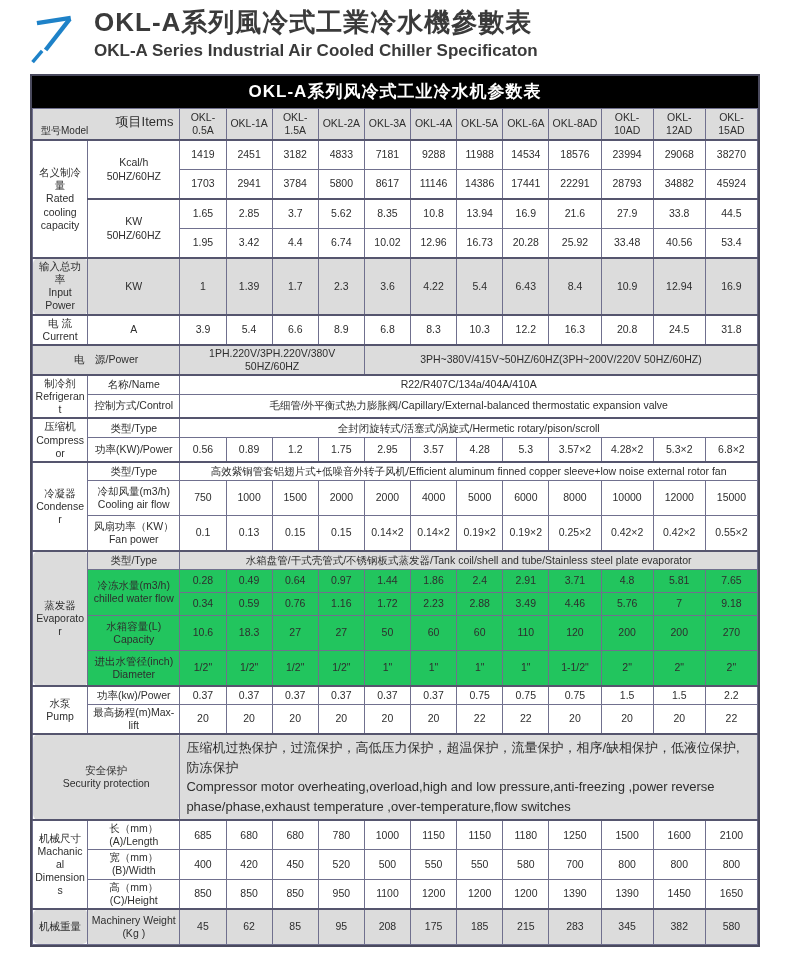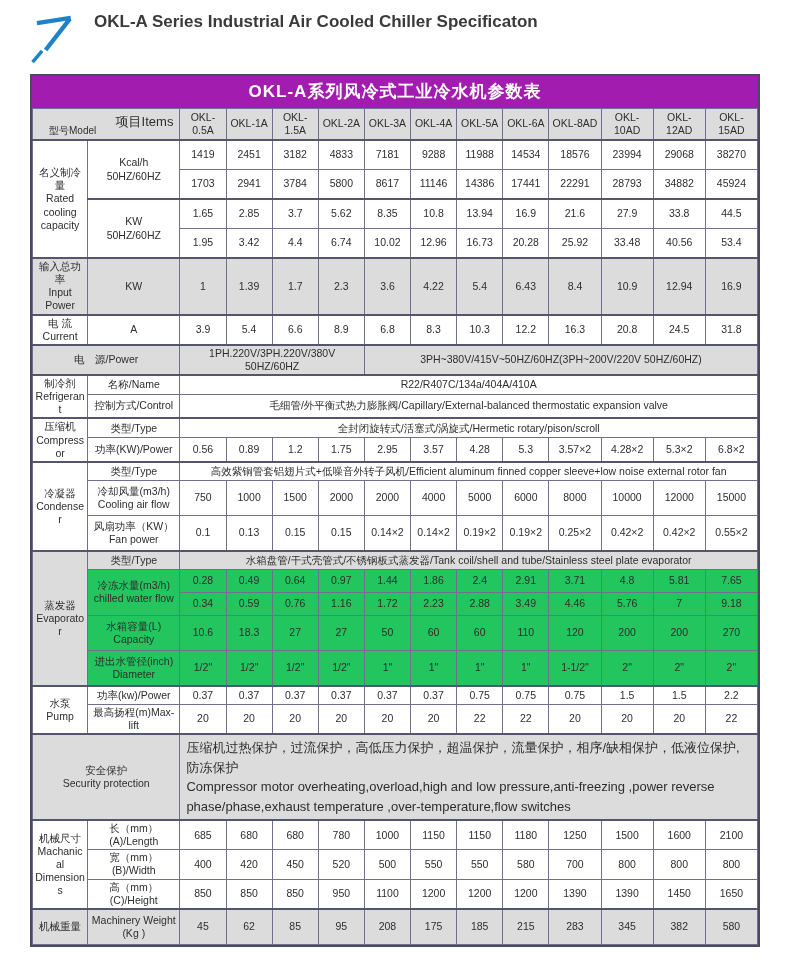--- a/index.html
+++ b/index.html
@@ -8,36 +8,36 @@
 
   
   .hdr{display:flex;align-items:flex-start;gap:12px;margin-bottom:10px;}
   .logo{width:52px;height:54px;flex:0 0 auto;margin-top:4px;}
   .titles{padding-top:2px;}
   .t-zh{font-size:26px;font-weight:bold;color:#3a3a3a;letter-spacing:1px;line-height:1.1;}
   .t-en{font-size:17px;font-weight:bold;color:#3a3a3a;margin-top:4px;text-align:center;}
 
   
   .table-wrap{border:2px solid #4a4a5e;}
-  .tbl-title{background:#a21caf;color:#ffffff;font-size:17px;font-weight:bold;text-align:center;
+  .tbl-title{background:#000000;color:#ffffff;font-size:17px;font-weight:bold;text-align:center;
              padding:4px 0 5px 0;letter-spacing:1px;}
   table{border-collapse:collapse;width:100%;table-layout:fixed;}
   td{border:1px solid #70708e;text-align:center;font-size:10.5px;padding:1px 2px;line-height:1.25;
      word-wrap:break-word;background:#fff;}
   tr.gray td{background:#dcdcdc;}
   tr.tint td{background:#22c55e;}
   td.white{background:#fff;}
   tr.sect td{border-top:2px solid #55556e;}
   .pl{white-space:pre-line;}
-  .cat{font-size:10.5px;}
+  .cat{font-size:10.5px;border-radius:6px;}
   .hrow td{height:28px;font-size:10.5px;}
   .diagcell{position:relative;padding:0;
     background-image:linear-gradient(to bottom right,transparent calc(50% - 0.7px),#70708e calc(50% - 0.7px),#70708e calc(50% + 0.7px),transparent calc(50% + 0.7px));}
   tr.gray td.diagcell{background-color:#dcdcdc;}
-  .diag-model{position:absolute;left:16px;top:54%;font-size:10px;}
+  .diag-model{position:absolute;left:8px;top:54%;font-size:10px;}
   .diag-items{position:absolute;right:6px;top:18%;font-size:13px;}
   .sec-text{text-align:left;padding:3px 6px;line-height:1.5;font-size:13px;}
   .h28 td{height:26px;} .h30 td{height:28px;} .h22 td{height:20px;} .h18 td{height:15px;}
   .h34 td{height:32px;} .h36 td{height:32px;}
 
   
   .notes{margin-top:16px;font-size:10.6px;color:#3d3d3d;line-height:1.6;}
   .notes div{white-space:pre-wrap;}
 </style>
 </head>
@@ -45,20 +45,21 @@
 
 <div class="page">
 
   <div class="hdr">
     <svg class="logo" viewBox="0 0 60 62">
       <path d="M8 15 L47 9" stroke="#1e82c8" stroke-width="5" fill="none"></path>
       <path d="M46 10 L18 46" stroke="#1e82c8" stroke-width="5" fill="none"></path>
       <path d="M3 60 L14 47" stroke="#1e82c8" stroke-width="4" fill="none"></path>
     </svg>
     <div class="titles">
+      <div class="t-zh">OKL-A系列風冷式工業冷水機參數表</div>
       <div class="t-en">OKL-A Series Industrial Air Cooled Chiller Specificaton</div>
     </div>
   </div>
 
   <div class="table-wrap">
     <div class="tbl-title">OKL-A系列风冷式工业冷水机参数表</div>
     <table>
       <colgroup>
         <col style="width:55px">
           <col style="width:92px">

